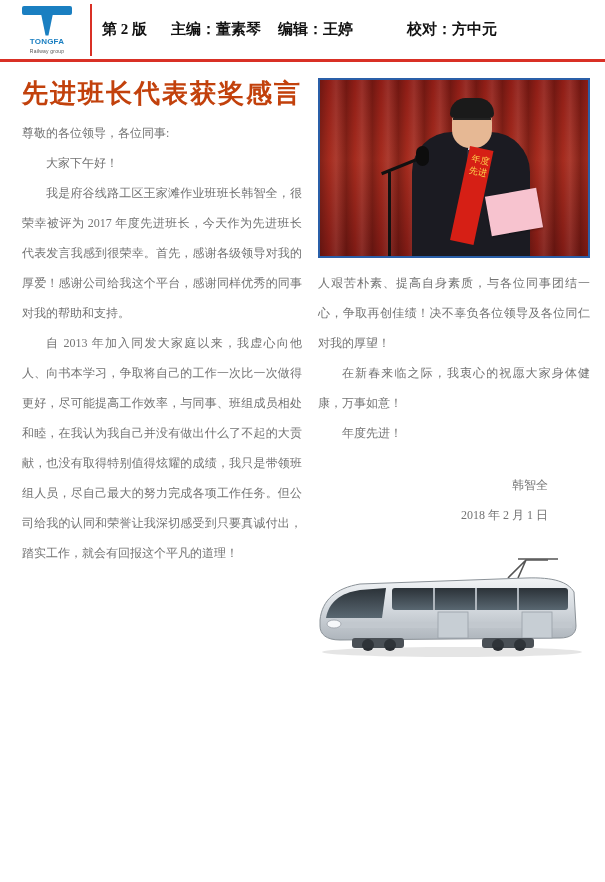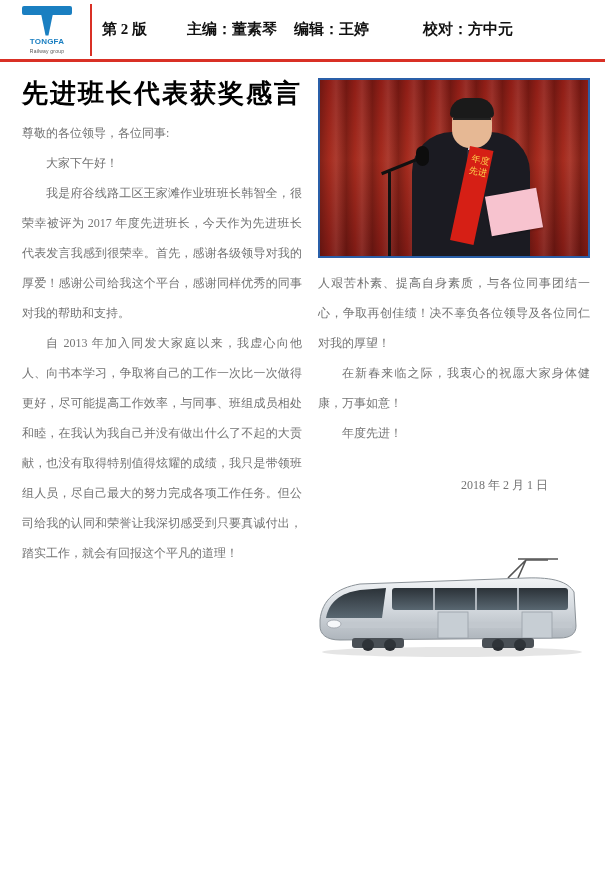--- a/index.html
+++ b/index.html
@@ -84,30 +84,30 @@
     align-items: center;
     flex: 1 1 auto;
     font-size: 15px;
     color: #111;
     font-weight: bold;
     font-family: "Liberation Serif", serif;
   }
   .mf {
     white-space: nowrap;
   }
-  .mf.page { margin-right: 40px; }
+  .mf.page { margin-right: 24px; }
   .mf.chief { margin-right: 17px; }
   .mf.editor { margin-right: 54px; text-align: right; }
 
   
   .headline {
     margin: 14px 8px 4px 22px;
     font-size: 26px;
     font-weight: bold;
-    color: #000000;
+    color: #c2410c;
     letter-spacing: 2px;
     font-family: "Liberation Serif", serif;
   }
 
   
   .photo {
     position: absolute;
     left: 318px;
     top: 78px;
     width: 272px;
@@ -321,20 +321,21 @@
   <p class="indent">大家下午好！</p>
   <p class="indent">我是府谷线路工区王家滩作业班班长韩智全，很荣幸被评为 2017 年度先进班长，今天作为先进班长代表发言我感到很荣幸。首先，感谢各级领导对我的厚爱！感谢公司给我这个平台，感谢同样优秀的同事对我的帮助和支持。</p>
   <p class="indent">自 2013 年加入同发大家庭以来，我虚心向他人、向书本学习，争取将自己的工作一次比一次做得更好，尽可能提高工作效率，与同事、班组成员相处和睦，在我认为我自己并没有做出什么了不起的大贡献，也没有取得特别值得炫耀的成绩，我只是带领班组人员，尽自己最大的努力完成各项工作任务。但公司给我的认同和荣誉让我深切感受到只要真诚付出，踏实工作，就会有回报这个平凡的道理！</p>
 </div>
 
 <div class="col col-right">
   <p>人艰苦朴素、提高自身素质，与各位同事团结一心，争取再创佳绩！决不辜负各位领导及各位同仁对我的厚望！</p>
   <p class="indent">在新春来临之际，我衷心的祝愿大家身体健康，万事如意！</p>
   <p class="indent">年度先进！</p>
   <div class="sign">
+    <div>韩智全</div>
     <div>2018 年 2 月 1 日</div>
   </div>
 </div>
 
 <div class="tram">
   <svg width="290" height="120" viewBox="0 0 290 120" xmlns="http://www.w3.org/2000/svg">
     <defs>
       <linearGradient id="bodyGrad" x1="0" y1="0" x2="0" y2="1">
         <stop offset="0%" stop-color="#f2f4f6"></stop>
         <stop offset="45%" stop-color="#d7dce1"></stop>

